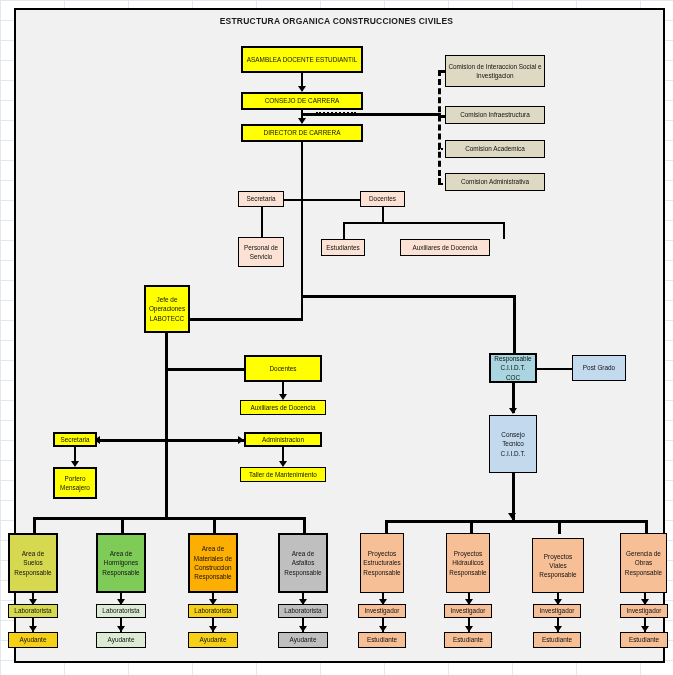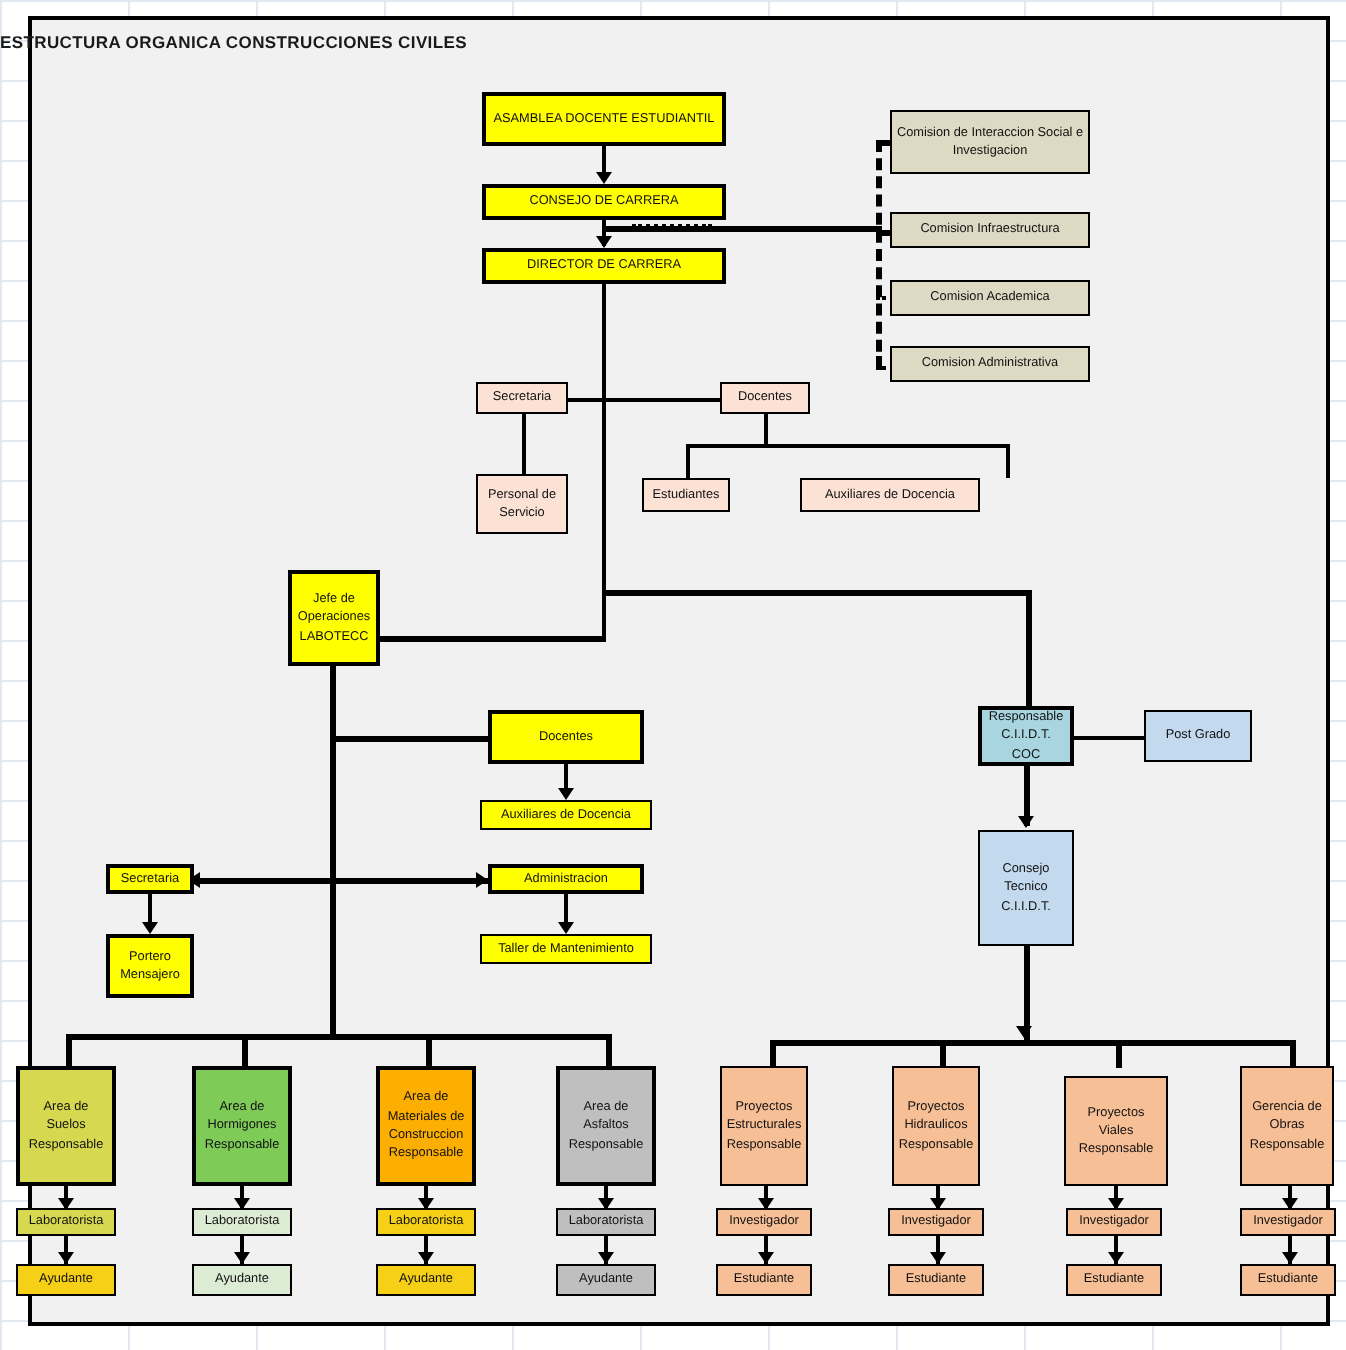--- a/index.html
+++ b/index.html
@@ -10,21 +10,21 @@
   .gridbg{position:absolute;left:0;top:0;width:673px;height:675px;
     background-image:
       repeating-linear-gradient(to right, #c9d6e4 0px, #c9d6e4 1px, transparent 1px, transparent 64px),
       repeating-linear-gradient(to bottom, #c9d6e4 0px, #c9d6e4 1px, transparent 1px, transparent 20px);
     opacity:.55;}
 
   
   .frame{position:absolute;left:14px;top:8px;width:651px;height:655px;
     background:#f1f1f1;border:2px solid #000;box-sizing:border-box;}
 
-  .title{position:absolute;left:0;top:16px;width:673px;text-align:left;
+  .title{position:absolute;left:0;top:16px;width:673px;text-align:center;
     font-size:8.5px;font-weight:bold;color:#1a1a1a;letter-spacing:.2px;}
 
   
   .node{position:absolute;box-sizing:border-box;border:1px solid #000;
     display:flex;align-items:center;justify-content:center;text-align:center;
     font-size:6.4px;color:#111;line-height:1.45;padding:1px 2px;z-index:5;}
 
   .yellow{background:#ffff00;}
   .beige{background:#ded9c3;}
   .peachlt{background:#fbe2d5;}

